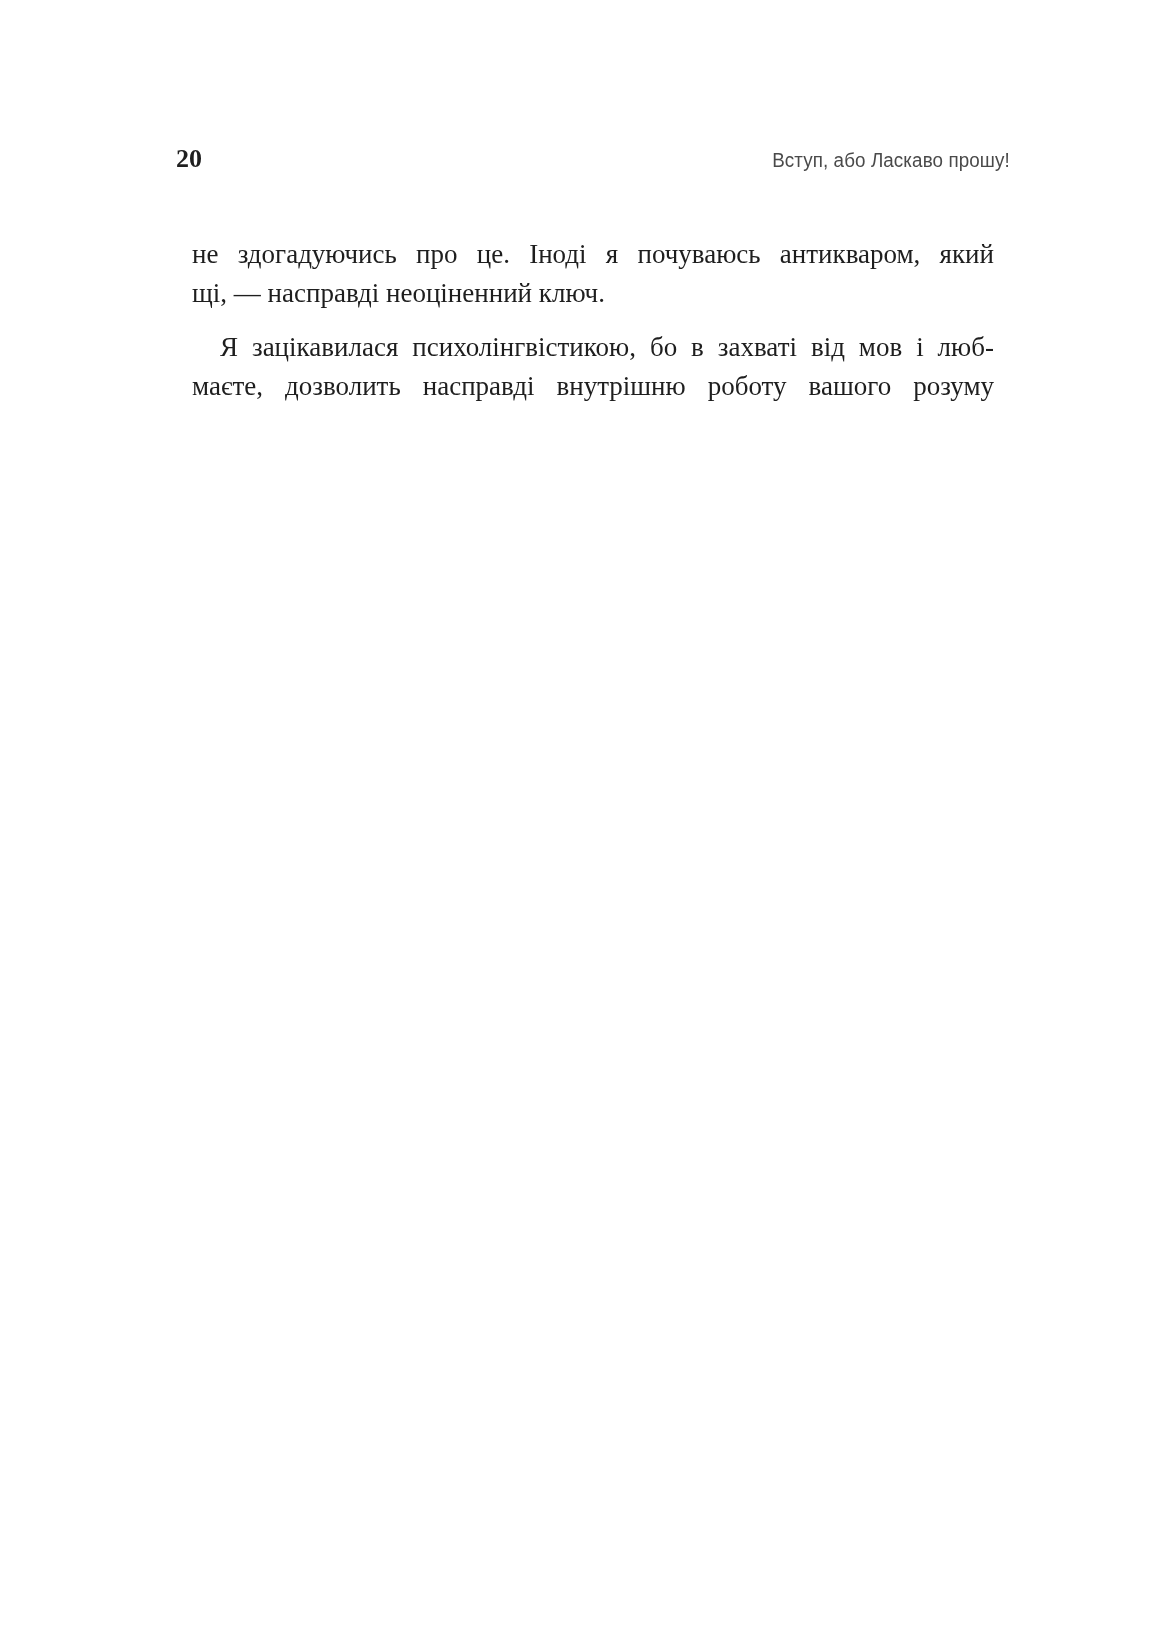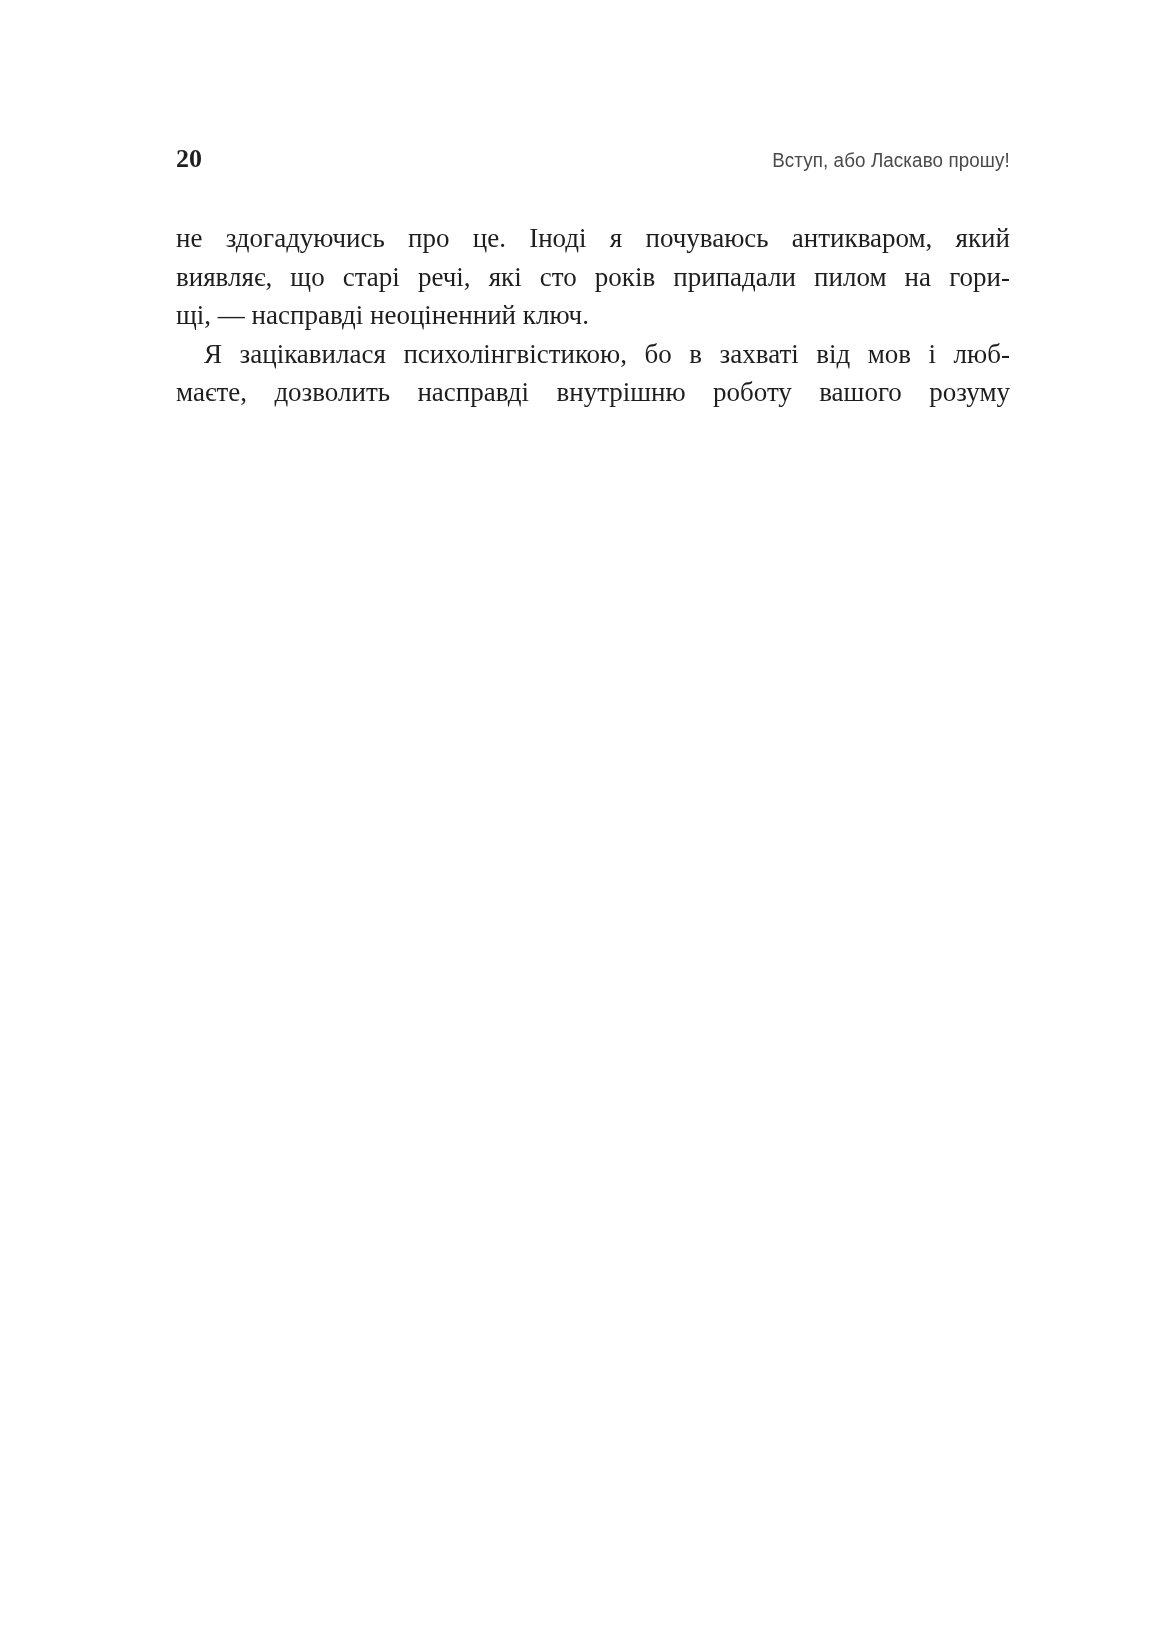--- a/index.html
+++ b/index.html
@@ -37,21 +37,21 @@
   }
   .body-text {
     position: absolute;
     left: 176px;
     top: 219px;
     width: 834px;
     font-size: 27px;
     line-height: 38.5px;
     color: #1e1e1e;
   }
-  .para { margin: 0; }
+  .para { margin: 16px; }
   .para.indent .line:first-child { text-indent: 28px; }
   .line {
     text-align: justify;
     -moz-text-align-last: justify;
     text-align-last: justify;
   }
   .line.last {
     -moz-text-align-last: left;
     text-align-last: left;
   }
@@ -60,20 +60,19 @@
 <body>
 
 <div class="page-header">
   <span class="page-number">20</span>
   <span class="running-head">Вступ, або Ласкаво прошу!</span>
 </div>
 
 <div class="body-text" id="body-text">
     <div class="para">
       <div class="line">не здогадуючись про це. Іноді я почуваюсь антикваром, який</div>
-      <div class="line">виявляє, що старі речі, які сто років припадали пилом на гори-</div>
       <div class="line last">щі, — насправді неоціненний ключ.</div>
     </div>
     <div class="para indent">
       <div class="line">Я зацікавилася психолінгвістикою, бо в захваті від мов і люб-</div>
       <div class="line">маєте, дозволить насправді внутрішню роботу вашого розуму</div>
     </div>
   </div>
 
 </body></html>

